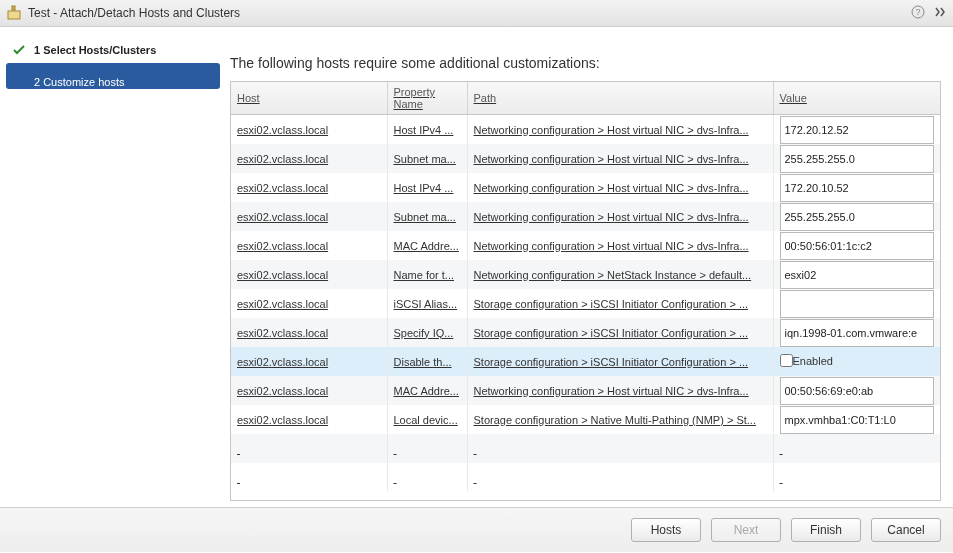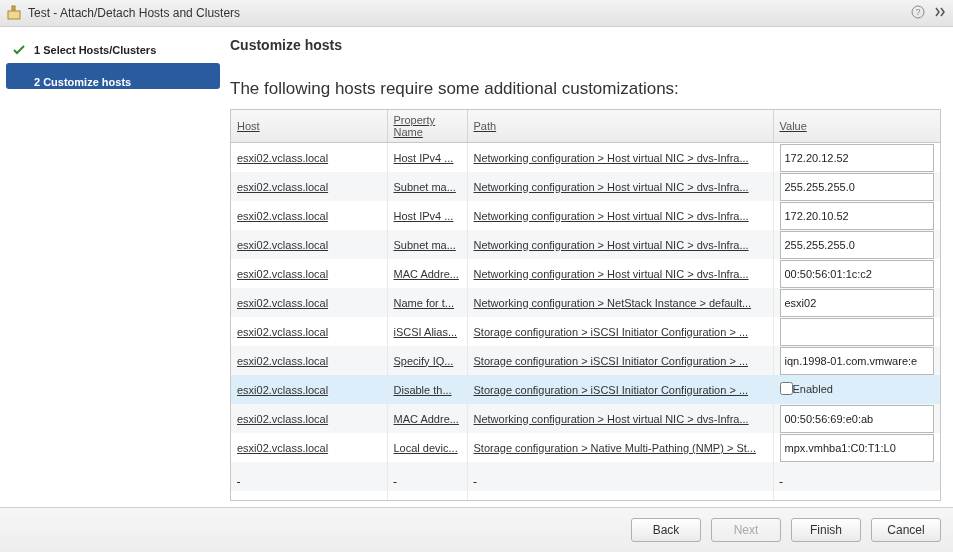--- a/index.html
+++ b/index.html
@@ -48,38 +48,38 @@
     font-size: 11px;
   }
   .nav-item .check { width: 14px; display:flex; justify-content:center; }
   .nav-item .label { color: #222; font-weight:bold; }
   .nav-item.done .label { color: #222; }
   .nav-item.active {
     background: #2a5b9e;
     border-radius: 3px;
     color: #fff;
   }
-  .nav-item.active .label { color: #fff; font-weight:bold;margin-top:12px; }
+  .nav-item.active .label { color: #fff; font-weight:normal;margin-top:12px; }
 
   .main {
     flex: 1;
     padding: 10px 12px 6px 10px;
     box-sizing: border-box;
     display: flex;
     flex-direction: column;
   }
   .main h2 {
     margin: 0 0 8px 0;
     font-size: 14px;
     font-weight: bold;
     color: #333;
   }
   .subtitle {
     margin: 18px 0 10px 0;
-    font-size: 17px;
+    font-size: 14px;
     color: #333;
   }
   .table-wrap {
     border: 1px solid #c7c7c7;
     flex: 1;
     overflow: hidden;
     display: flex;
     flex-direction: column;
     text-decoration: underline;
   }
@@ -196,21 +196,20 @@
       </span>
       <span class="label">1  Select Hosts/Clusters</span>
     </div>
     <div class="nav-item active">
       <span class="check"></span>
       <span class="label">2  Customize hosts</span>
     </div>
   </div>
 
   <div class="main">
-    <h2>Customize hosts</h2>
     <div class="subtitle">The following hosts require some additional customizations:</div>
 
     <div class="table-wrap">
       <table>
         <colgroup>
           <col class="col-host">
             <col class="col-prop">
             <col class="col-path">
             <col class="col-val">
         </colgroup>
@@ -304,17 +303,17 @@
               <td>&nbsp;</td>
               <td>&nbsp;</td>
             </tr>
           </tbody>
       </table>
     </div>
   </div>
 </div>
 
 <div class="footer">
-  <button class="btn">Back</button>
+  <button class="btn">Hosts</button>
   <button class="btn" disabled="">Next</button>
   <button class="btn">Finish</button>
   <button class="btn">Cancel</button>
 </div>
 
 </body></html>

